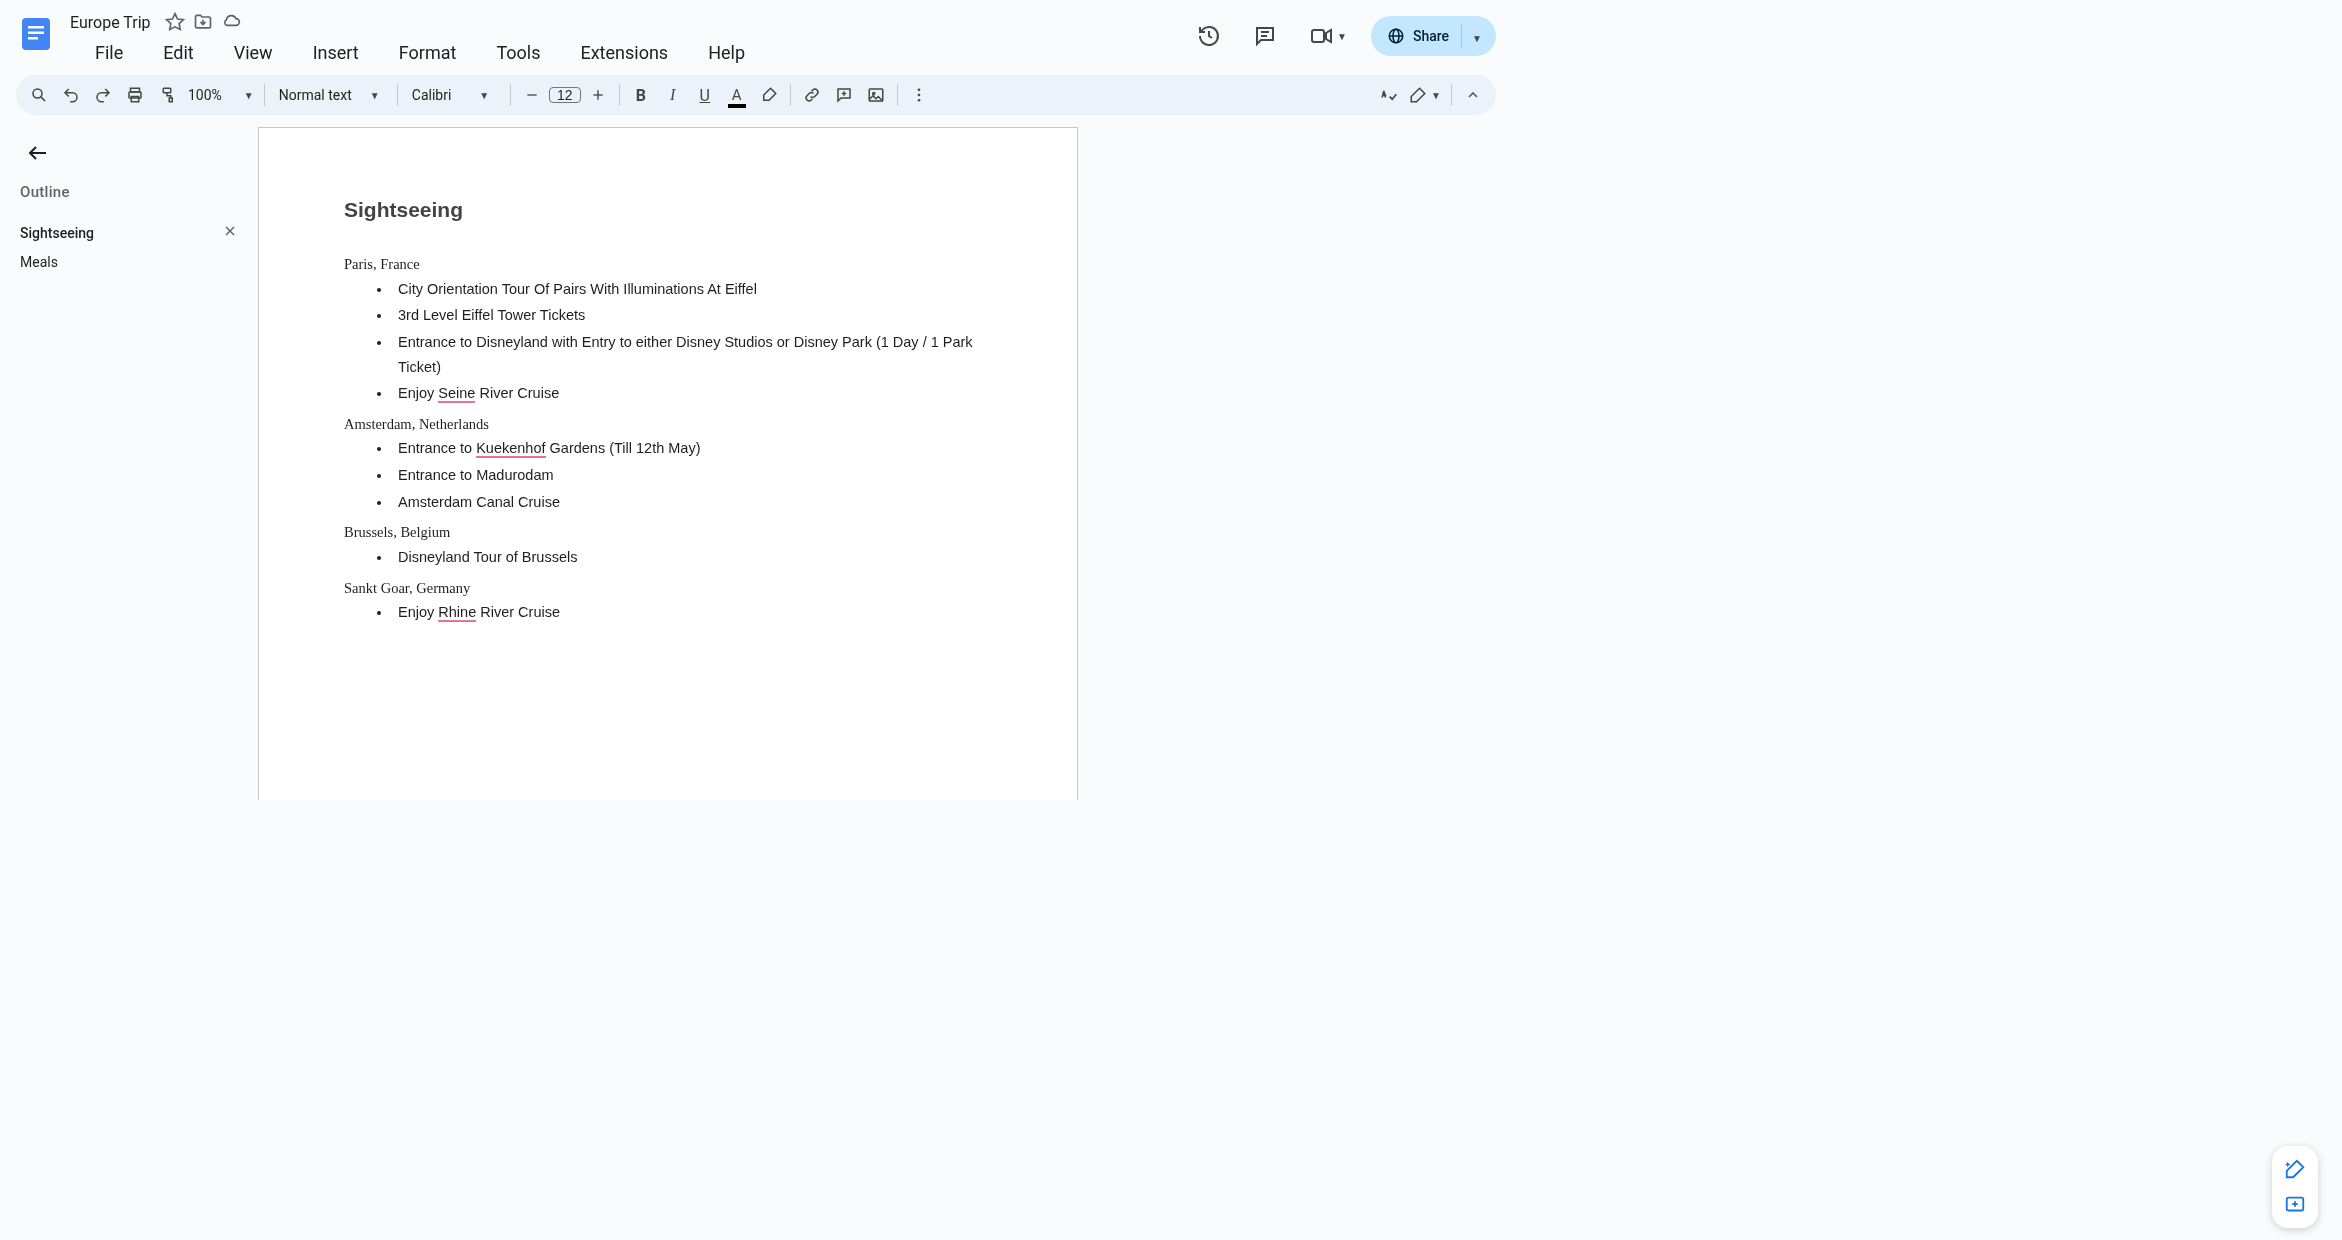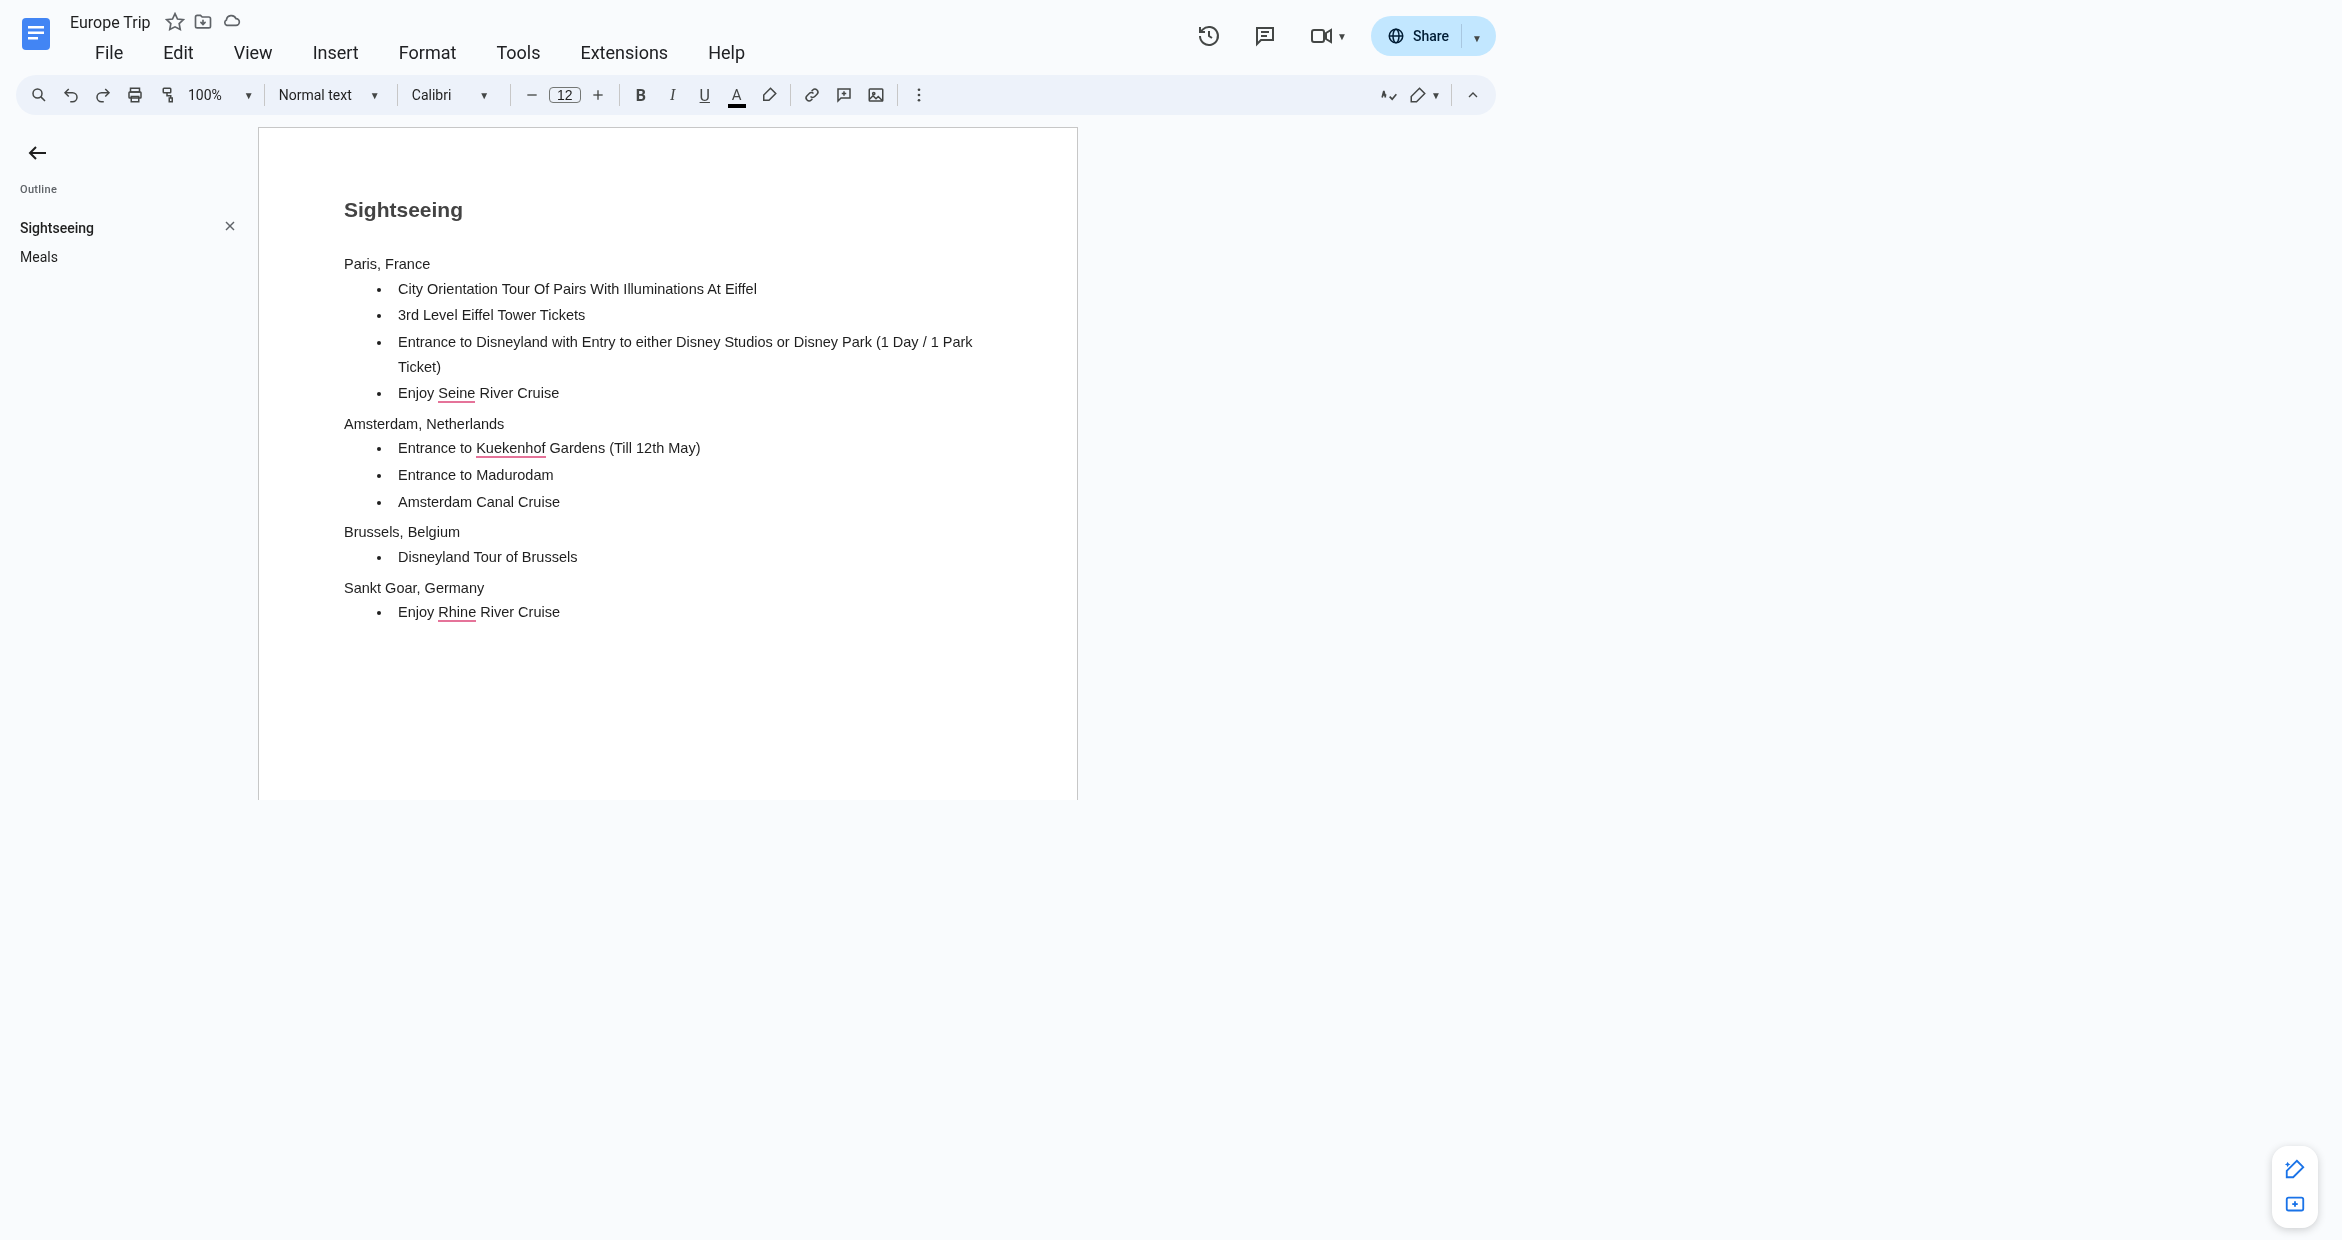--- a/index.html
+++ b/index.html
@@ -143,21 +143,21 @@
     flex-shrink: 0;
   }
   .outline-back {
     width: 36px; height: 36px;
     display: flex; align-items: center; justify-content: center;
     color: #1f1f1f;
     cursor: pointer;
     margin-bottom: 12px;
   }
   .outline-label {
-    font-size: 11px;
+    font-size: 15px;
     color: #5f6368;
     font-weight: 500;
     margin-bottom: 16px;
     letter-spacing: 0.3px;
   }
   .outline-item {
     display: flex;
     align-items: center;
     justify-content: space-between;
     font-size: 14px;
@@ -189,21 +189,21 @@
     font-weight: 700;
     color: #434343;
     margin-bottom: 30px;
   }
   .doc-body {
     font-family: Arial, sans-serif;
     font-size: 14.5px;
     color: #1f1f1f;
     line-height: 1.7;
   }
-  .loc-head { margin-top: 6px; }
+  .loc-head { margin-top: 6px; font-family: Liberation Serif, serif; }
   .doc-ul {
     list-style: disc;
     padding-left: 48px;
     margin-bottom: 2px;
   }
   .doc-ul li { padding-left: 6px; margin-bottom: 2px; }
   .spellerr {
     border-bottom: 2px solid #e57399;
     padding-bottom: 0px;
   }

